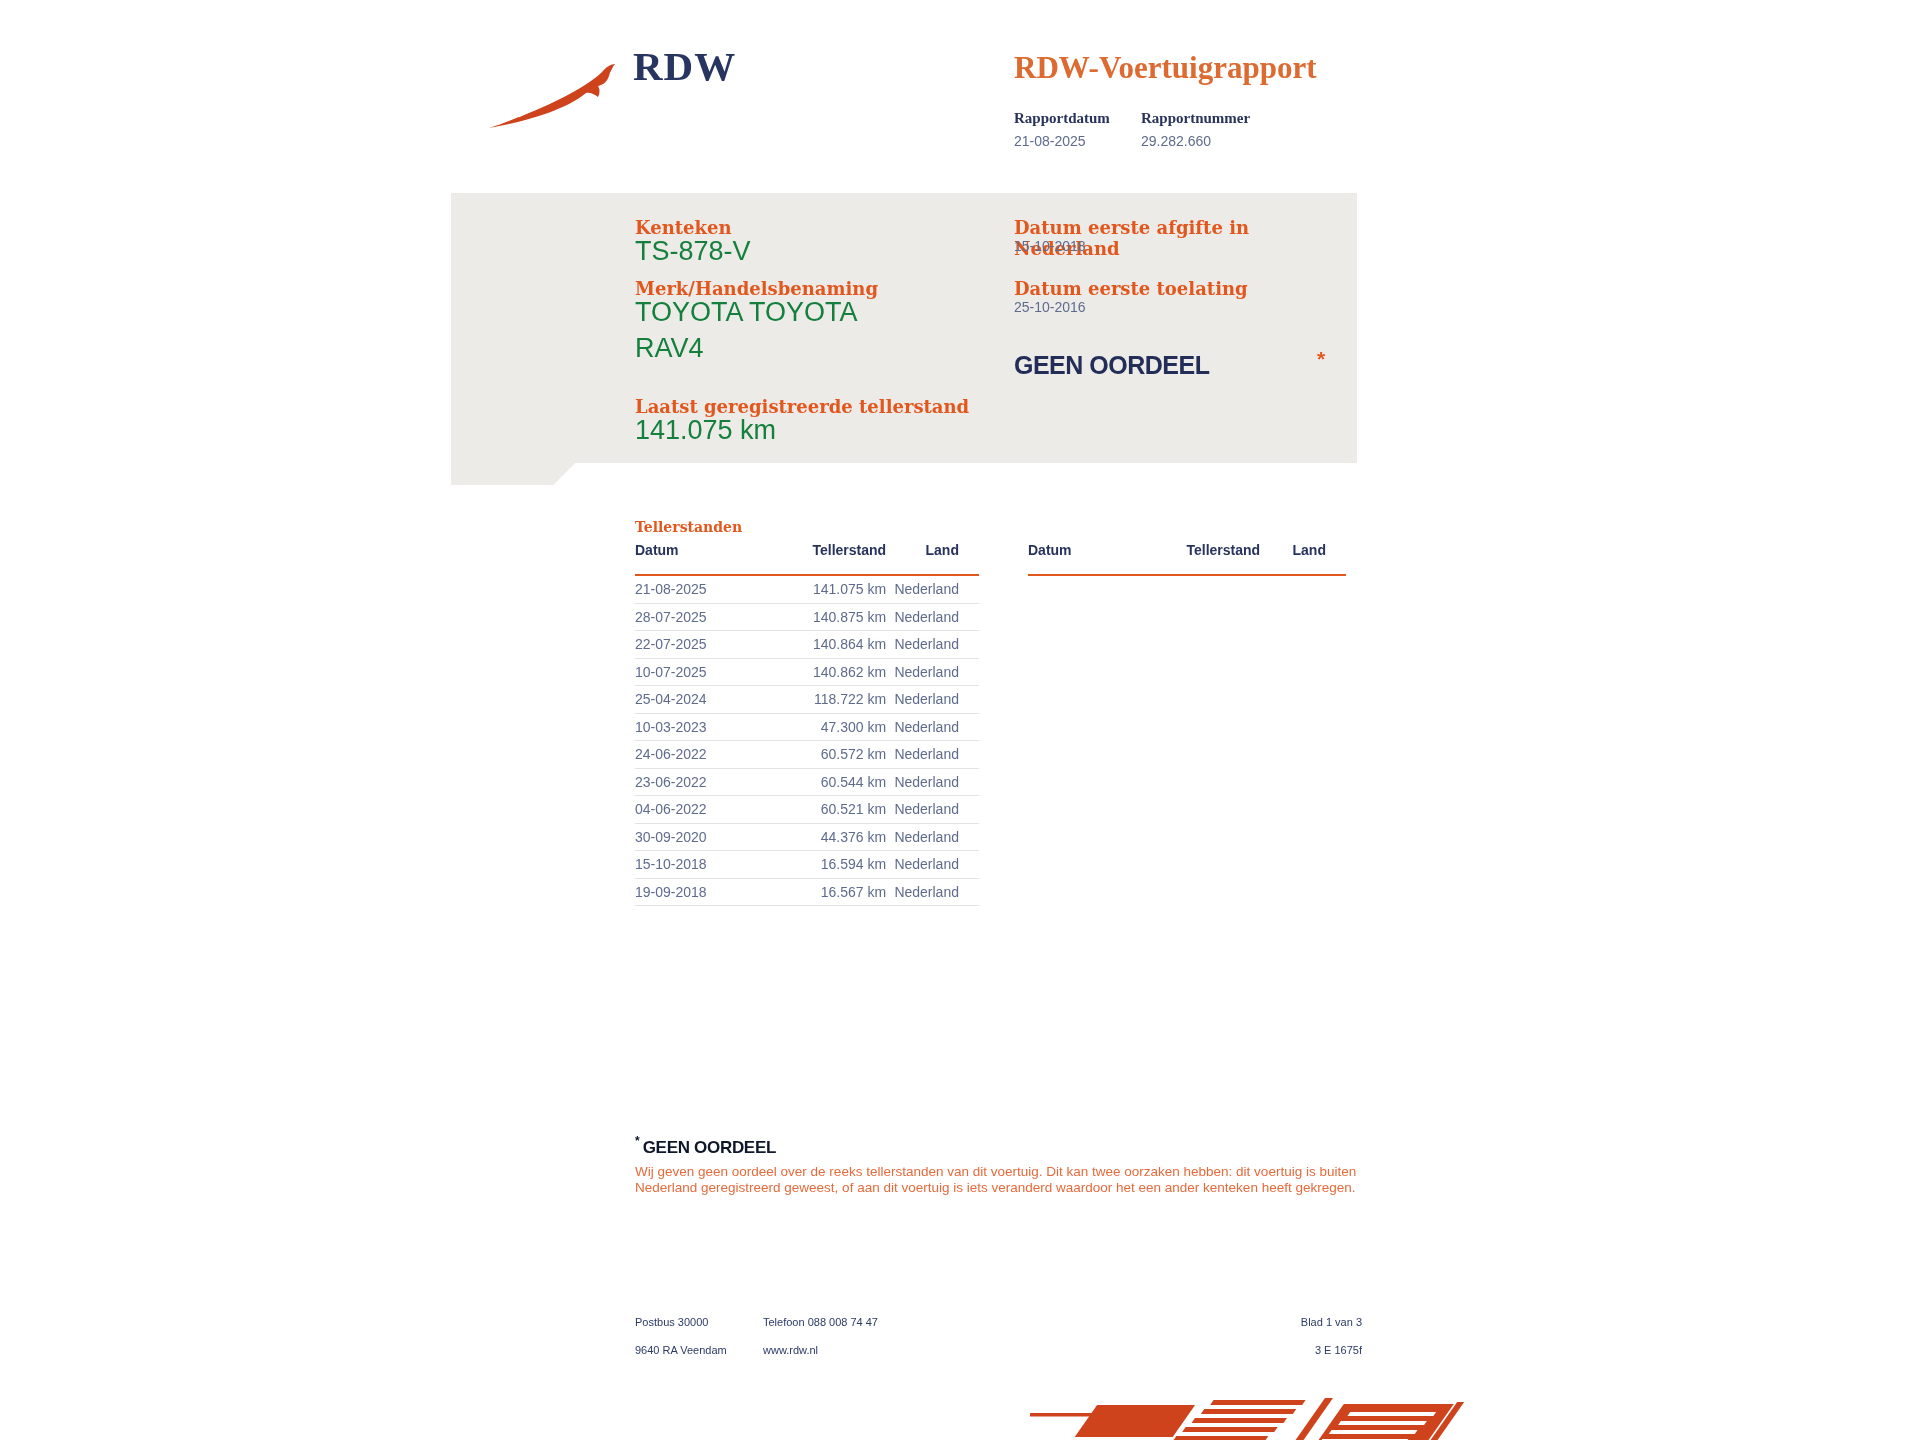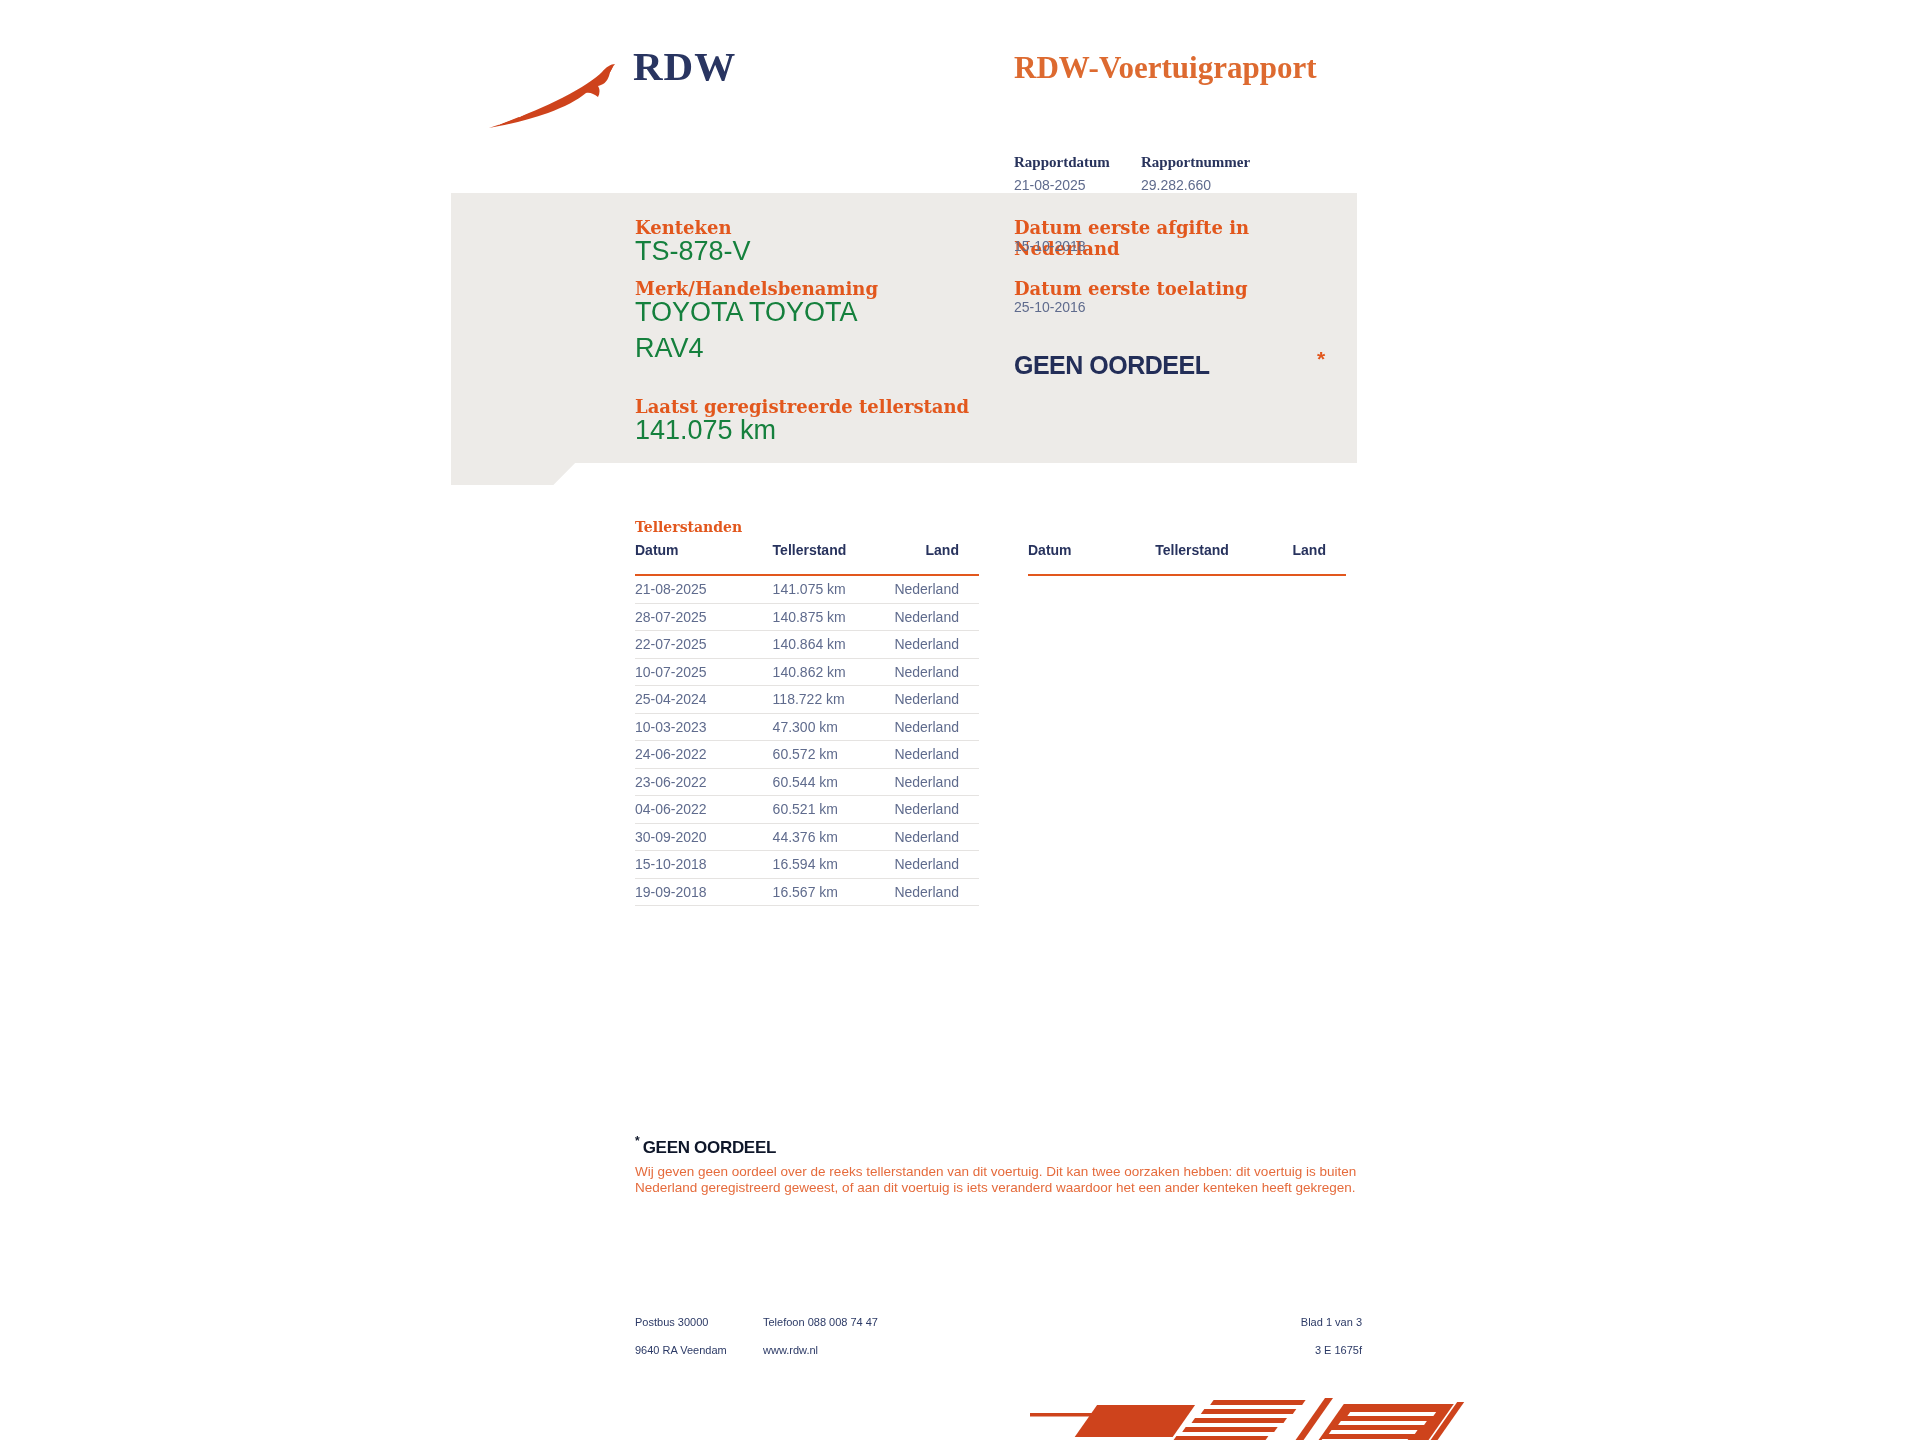--- a/index.html
+++ b/index.html
@@ -7,21 +7,21 @@
   body { font-family:"Liberation Sans", sans-serif; position:relative; }
   .page { position:absolute; left:0; top:0; width:1528px; height:1440px; background:#fff; }
 
   
   .logo-box { position:absolute; left:486px; top:50px; width:132px; height:82px; }
   .wordmark { position:absolute; left:633px; top:42px; font-family:"Liberation Serif", serif;
               font-weight:700; font-size:41px; color:#293561; letter-spacing:1px; }
   .doc-title { position:absolute; left:1014px; top:50px; font-family:"Liberation Serif", serif;
                font-weight:700; font-size:31px; color:#dd6a30; }
   .report-meta { position:absolute; left:1014px; top:110px; display:flex; gap:30px; }
-  .report-meta .cell { min-width:97px;margin-top:44px; }
+  .report-meta .cell { min-width:97px; }
   .meta-label { font-family:"Liberation Serif", serif; font-weight:700; font-size:15px; color:#28335c; }
   .meta-value { margin-top:6px; font-size:14px; color:#5f6b8d; }
 
   
   .panel { position:absolute; left:451px; top:193px; width:906px; height:292px; background:#edebe8;
            clip-path:polygon(0 0, 100% 0, 100% 92.5%, 13.7% 92.5%, 11.3% 100%, 0 100%); }
   .lbl { font-family:"DejaVu Serif", serif; font-weight:700; font-size:18px; color:#e2571d; }
   .big-val { font-family:Liberation Sans, sans-serif; font-size:27px; color:#15803d; line-height:36px; }
   .sm-val { font-size:14px; color:#5f6b8d; }
   .p-abs { position:absolute; }
@@ -31,21 +31,21 @@
 
   
   .section-title { position:absolute; left:635px; top:519px; font-family:"DejaVu Serif", serif;
                    font-weight:700; font-size:14px; color:#e2571d; }
   .mtable { position:absolute; top:542px; }
   .mtable.t1 { left:635px; width:344px; }
   .mtable.t2 { left:1028px; width:318px; }
   .thead { display:flex; align-items:flex-end; padding-bottom:16px; border-bottom:2px solid #e2571d; }
   .th { font-weight:700; font-size:14px; color:#27325d; }
   .c0 { width:40%; text-align:left; }
-  .c1 { width:33%; }
+  .c1 { width:33%; text-align:right; }
   .c2 { width:27%; text-align:right; padding-right:20px; }
   .trow { display:flex; align-items:center; height:27.5px; border-bottom:1px solid #e5e3e1;
           font-size:14px; color:#5f6b8d; }
   .trow span { display:block; }
 
   
   .footnote-head { position:absolute; left:635px; top:1134px; color:#0f172a; }
   .footnote-head .marker { font-size:12px; font-weight:700; vertical-align:8px; margin-right:3px; }
   .footnote-head .txt { font-size:17px; font-weight:700; letter-spacing:-0.3px; }
   .footnote-body { position:absolute; left:635px; top:1164px; width:735px; font-size:13.5px;

